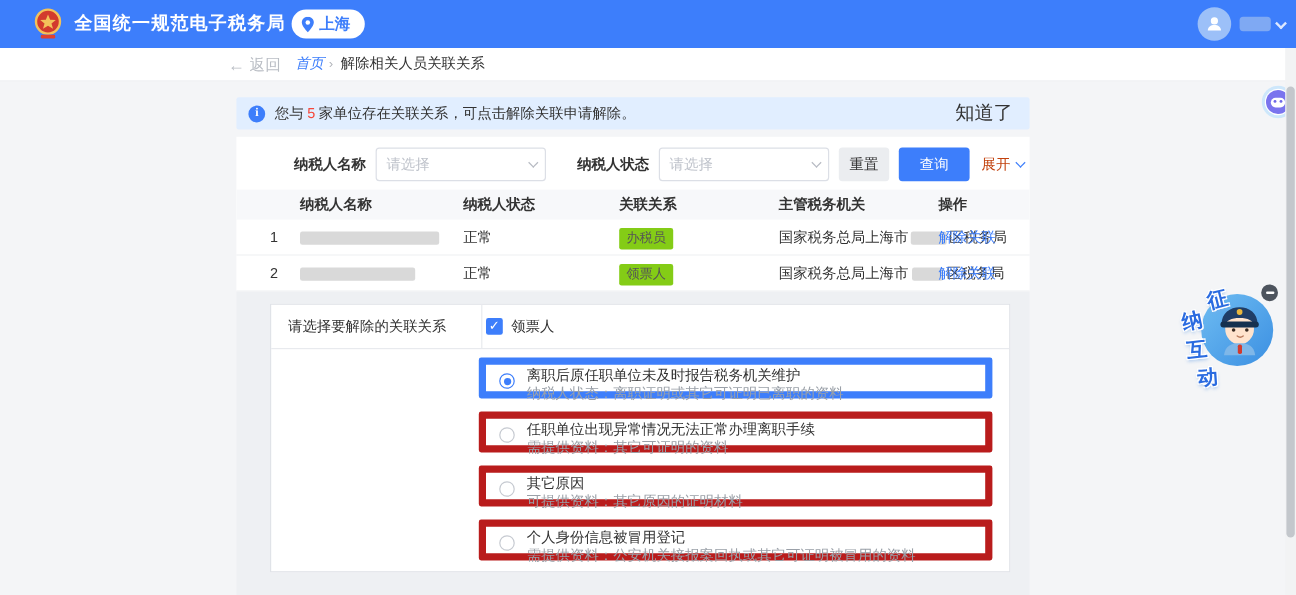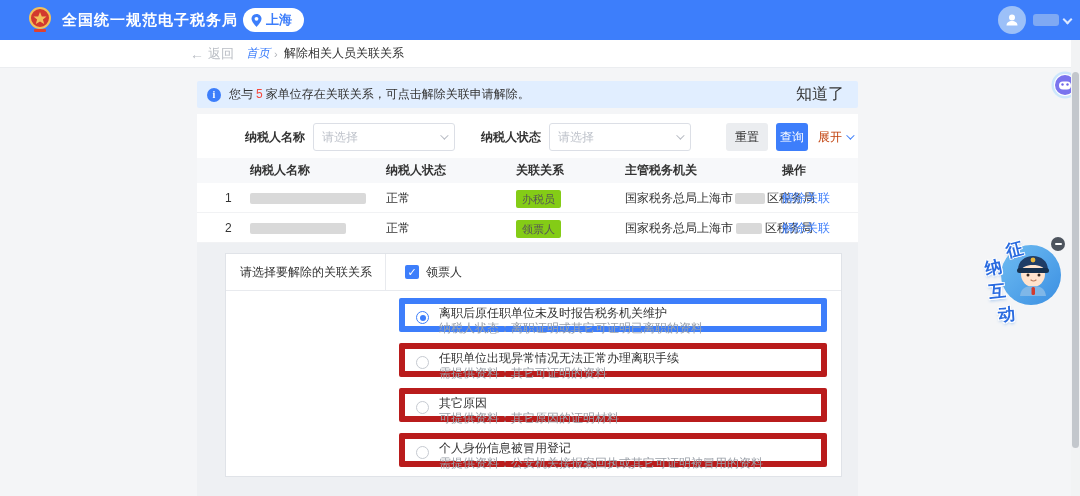--- a/index.html
+++ b/index.html
@@ -35,40 +35,40 @@
   .card { position:absolute; left:197px; top:114px; width:661px; height:129px; background:#fff; }
   .filter-row { position:absolute; left:0; top:9px; width:661px; height:28px; display:flex; align-items:center; }
   .f-label { font-size:12px; color:#333; font-weight:bold; }
   .lab1 { margin-left:48px; }
   .lab2 { margin-left:26px; }
   .select { width:142px; height:28px; border:1px solid #dcdfe6; border-radius:3px; margin-left:8px; display:flex; align-items:center; padding:0 8px; background:#fff; }
   .select .ph { font-size:12px; color:#bfc3cb; flex:1; }
   .chev-gray { width:6px; height:6px; border-right:1.5px solid #b6bac2; border-bottom:1.5px solid #b6bac2; transform:rotate(45deg) translateY(-2px); }
   .btn { height:28px; border-radius:3px; font-size:12px; display:flex; align-items:center; justify-content:center; cursor:pointer; }
   .btn-reset { width:42px; background:#ebedf0; color:#333; margin-left:auto; }
-  .btn-query { width:32px; background:#3d7efb; color:#fff; margin-left:8px; }
+  .btn-query { width:59px; background:#3d7efb; color:#fff; margin-left:8px; }
   .expand-link { margin-left:10px; margin-right:6px; display:flex; align-items:center; gap:4px; color:#c2410c; font-size:12px; cursor:pointer; }
   .chev-blue { width:6px; height:6px; border-right:1.5px solid #3d7efb; border-bottom:1.5px solid #3d7efb; transform:rotate(45deg) translateY(-2px); }
 
   .thead { position:absolute; left:0; top:44px; width:661px; height:25px; background:#f7f8fa; }
   .trow { position:absolute; left:0; width:661px; height:30px; border-bottom:1px solid #f1f2f4; }
   .row1 { top:69px; } .row2 { top:99px; height:30px; }
   .cell { position:absolute; top:0; line-height:25px; font-size:12px; color:#333; font-weight:bold; }
   .trow .cell { line-height:30px; font-weight:normal; }
-  .c-idx { left:28px; } .c-name { left:53px; } .c-status { left:189px; } .c-rel { left:319px; } .c-auth { left:428px; } .c-act { left:585px; }
+  .c-idx { left:28px; } .c-name { left:53px; } .c-status { left:189px; } .c-rel { left:319px; } .c-auth { left:452px; } .c-act { left:585px; }
   .redact { display:inline-block; background:#d9d9d9; border-radius:2px; height:11px; vertical-align:middle; }
   .badge { display:inline-block; background:#84cc16; color:#555; font-size:11px; line-height:18px; padding:0 6px; border-radius:2px; vertical-align:middle; }
   .link-blue { color:#3d7efb; cursor:pointer; }
   .auth-txt { font-size:12px; color:#333; }
 
   
   .form-section { position:absolute; left:197px; top:243px; width:661px; height:253px; background:#eef0f3; }
   .form-table { position:absolute; left:28px; top:10px; width:617px; height:224px; background:#fff; border:1px solid #e0e3e8; }
   .ft-row1 { position:absolute; left:0; top:0; width:615px; height:37px; border-bottom:1px solid #e8eaee; }
-  .ft-labelcell { position:absolute; left:0; top:0; width:160px; height:100%; border-right:1px solid #e8eaee; display:flex; align-items:center; padding-left:14px; font-size:12px; color:#333; }
+  .ft-labelcell { position:absolute; left:0; top:0; width:176px; height:100%; border-right:1px solid #e8eaee; display:flex; align-items:center; padding-left:14px; font-size:12px; color:#333; }
   .ft-row1 .ft-valcell { position:absolute; left:164px; top:0; width:451px; height:100%; display:flex; align-items:center; padding-left:15px; gap:7px; }
   .checkbox { width:14px; height:14px; border-radius:2px; background:#3d7efb; color:#fff; font-size:11px; line-height:14px; text-align:center; }
   .cb-label { font-size:12px; color:#333; }
   .ft-row2 { position:absolute; left:0; top:37px; width:615px; height:185px; }
   .opt-wrap { position:absolute; left:164px; top:0; width:451px; height:100%; padding:7px 0 0 9px; }
   .opt { width:428px; height:34px; border:6px solid #b91c1c; border-radius:2px; margin-bottom:11px; position:relative; padding:2px 0 0 34px; cursor:pointer; background:#fff; }
   .opt.selected { border-color:#3d7efb; }
   .radio { position:absolute; left:11px; top:7px; width:13px; height:13px; border:1px solid #c6cad1; border-radius:50%; background:#fff; }
   .opt.selected .radio { border-color:#3d7efb; }
   .opt.selected .radio::after { content:""; position:absolute; left:2.5px; top:2.5px; width:6px; height:6px; border-radius:50%; background:#3d7efb; }

